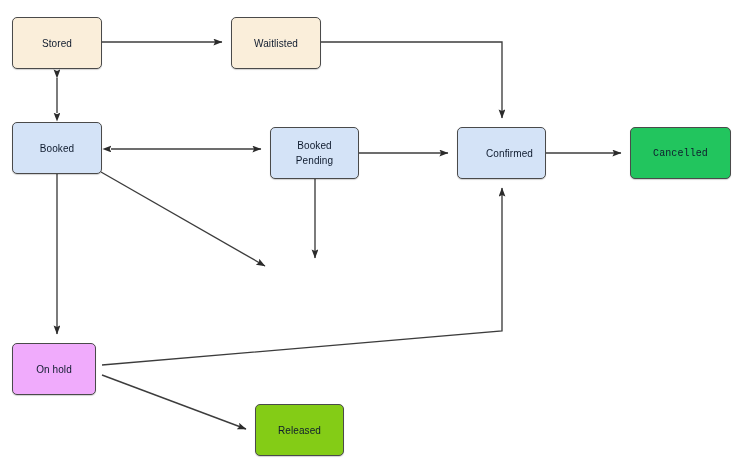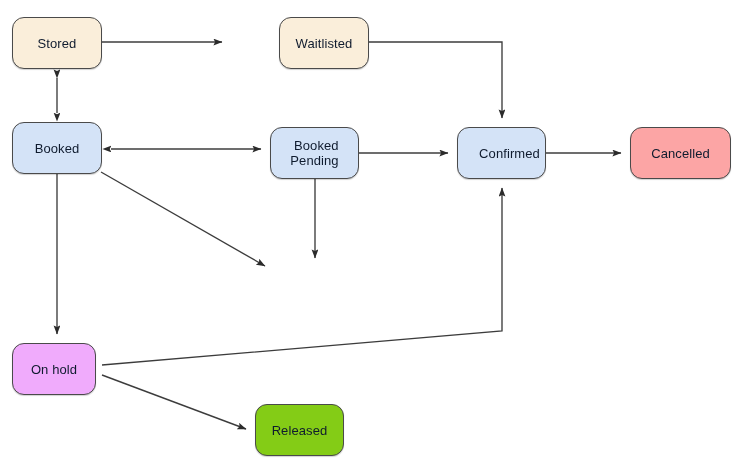--- a/index.html
+++ b/index.html
@@ -21,26 +21,26 @@
     position: absolute;
     left: 0;
     top: 0;
     width: 733px;
     height: 473px;
   }
   .node {
     position: absolute;
     box-sizing: border-box;
     border: 1.4px solid #4a4a4a;
-    border-radius: 12px;
+    border-radius: 5px;
     display: flex;
     align-items: center;
     justify-content: center;
-    text-align: right;
-    font-size: 13px;
+    text-align: center;
+    font-size: 10px;
     line-height: 15px;
     color: #0f1b2e;
     letter-spacing: 0.1px;
     box-shadow: 0 1px 1px rgba(0,0,0,0.18);
     z-index: 2;
   }
   .node-label {
     padding: 0 4px;
     white-space: pre-line;
   }
@@ -84,38 +84,38 @@
 
       <path d="M102,375 L246,429" marker-end="url(#arrow-end)"></path>
 
     </g>
   </svg>
 
   <div class="node" id="node-stored" style="left:12px; top:17px; width:90px; height:52px; background:#faeeda;">
     <span class="node-label">Stored</span>
   </div>
 
-  <div class="node" id="node-waitlisted" style="left:231px; top:17px; width:90px; height:52px; background:#faeeda;margin-left:48px;">
+  <div class="node" id="node-waitlisted" style="left:231px; top:17px; width:90px; height:52px; background:#faeeda;">
     <span class="node-label">Waitlisted</span>
   </div>
 
   <div class="node" id="node-booked" style="left:12px; top:122px; width:90px; height:52px; background:#d4e3f7;">
     <span class="node-label">Booked</span>
   </div>
 
   <div class="node" id="node-payment-pending" style="left:270px; top:127px; width:89px; height:52px; background:#d4e3f7;">
     <span class="node-label">Booked
 Pending</span>
   </div>
 
   <div class="node" id="node-confirmed" style="left:457px; top:127px; width:89px; height:52px; background:#d4e3f7;padding-left:16px;">
     <span class="node-label">Confirmed</span>
   </div>
 
-  <div class="node" id="node-cancelled" style="left:630px; top:127px; width:101px; height:52px; background:#fca5a5;">
+  <div class="node" id="node-cancelled" style="left:630px; top:127px; width:101px; height:52px; background:#22c55e;font-family:Liberation Mono, monospace;">
     <span class="node-label">Cancelled</span>
   </div>
 
 
   <div class="node" id="node-on-hold" style="left:12px; top:343px; width:84px; height:52px; background:#f0abfc;">
     <span class="node-label">On hold</span>
   </div>
 
   <div class="node" id="node-released" style="left:255px; top:404px; width:89px; height:52px; background:#84cc16;">
     <span class="node-label">Released</span>

